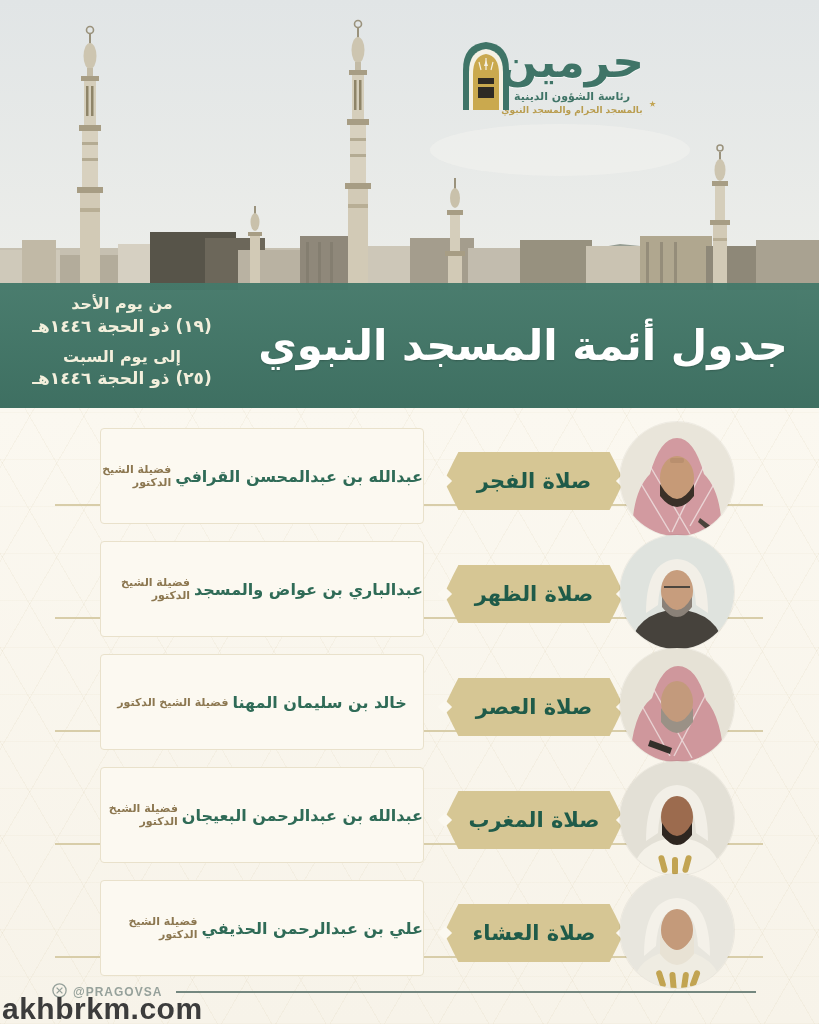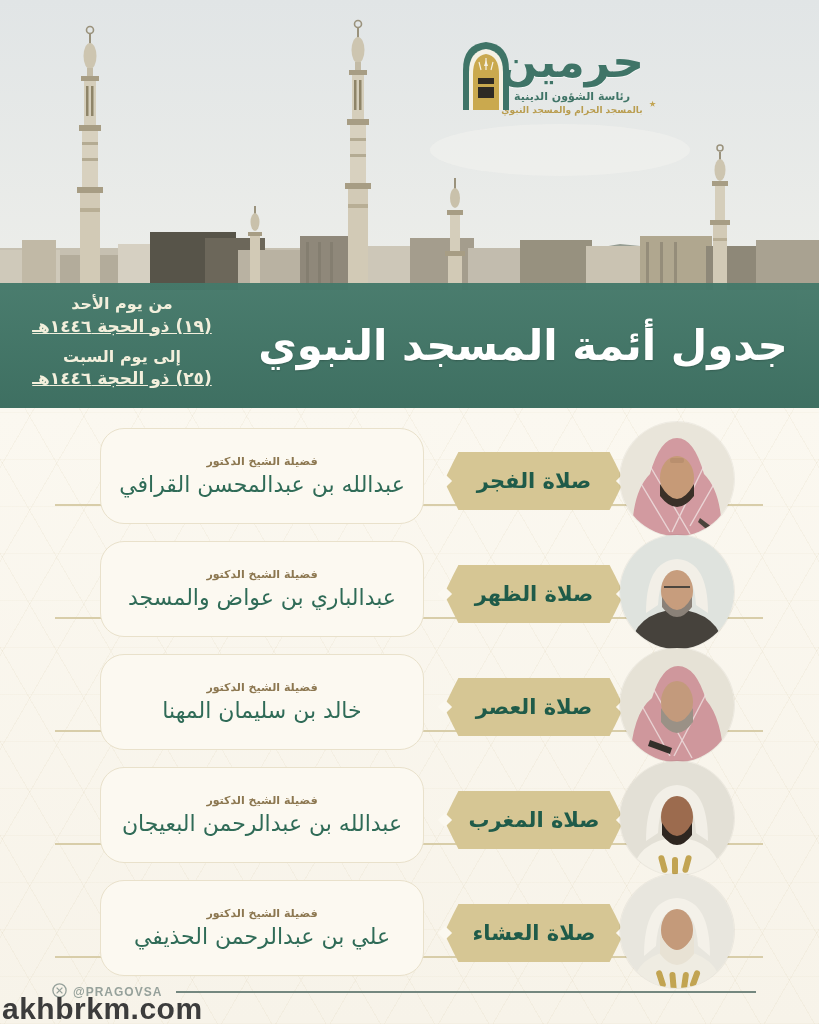--- a/index.html
+++ b/index.html
@@ -20,41 +20,41 @@
   .logo-l1{font-size:11px;font-weight:bold;color:#3f7467;}
   .logo-l2{font-size:9px;font-weight:bold;color:#b99d4f;}
   .emblem{color:#c2a452;font-size:14px;line-height:1;}
   
   .band{position:absolute;left:0;top:283px;width:819px;height:125px;
         background:linear-gradient(180deg,rgba(69,121,106,.97),rgba(60,110,96,.99));
         box-shadow:0 2px 0 rgba(255,255,255,.8);}
   .dates{position:absolute;left:22px;top:10px;width:200px;direction:rtl;
          text-align:center;color:#f3efdc;}
   .dates .d1{font-size:16px;font-weight:bold;line-height:1.35;}
-  .dates .d2{font-size:17px;font-weight:bold;line-height:1.3;margin-bottom:9px;text-decoration:underline;}
+  .dates .d2{font-size:17px;font-weight:bold;line-height:1.3;margin-bottom:9px;}
   .band-title{position:absolute;left:235px;right:8px;top:0;height:125px;
               display:flex;align-items:center;justify-content:center;}
   .band-title span{font-size:42px;font-weight:bold;color:#ffffff;white-space:nowrap;
                    direction:rtl;text-shadow:0 1px 2px rgba(0,0,0,.18);}
   
   .content-bg{position:absolute;left:0;top:408px;width:819px;height:616px;
       background:
         repeating-linear-gradient(60deg,rgba(190,170,120,.08) 0 1px,transparent 1px 47px),
         repeating-linear-gradient(-60deg,rgba(190,170,120,.08) 0 1px,transparent 1px 47px),
         repeating-linear-gradient(0deg,rgba(190,170,120,.05) 0 1px,transparent 1px 47px),
         linear-gradient(#fbf8f0,#f7f3e9);}
   .row{position:absolute;left:0;width:819px;height:118px;}
   .row-line{position:absolute;left:55px;right:56px;top:82px;height:2px;
             background:#d8cda9;}
   .name-card{position:absolute;left:100px;top:6px;width:322px;height:94px;
-             background:#fcf9f1;border:1px solid #e9e1cb;border-radius:24px;
-             display:flex;flex-direction:column;align-items:center;justify-content:center;
+             background:#fcf9f1;border:1px solid #e9e1cb;border-radius:4px;
+             display:flex;flex-direction:row;align-items:center;justify-content:center;
              gap:4px;}
   .honorific{font-size:11px;font-weight:bold;color:#8c7750;direction:rtl;}
-  .imam-name{font-size:22px;font-weight:normal;color:#2f6b57;direction:rtl;
+  .imam-name{font-size:16px;font-weight:bold;color:#2f6b57;direction:rtl;
              white-space:nowrap;}
   .badge{position:absolute;left:444px;top:30px;width:180px;height:58px;}
   .badge-shape{position:absolute;inset:0;background:#d6c694;
      clip-path:polygon(8% 0%,92% 0%,95% 18%,100% 50%,95% 82%,92% 100%,8% 100%,5% 82%,0% 50%,5% 18%);}
   .badge-notch{position:absolute;top:50%;width:10px;height:10px;background:#fbf8f0;
                transform:translateY(-50%) rotate(45deg);}
   .badge-notch.l{left:-4px;} .badge-notch.r{right:-4px;}
   .badge-text{position:absolute;inset:0;display:flex;align-items:center;justify-content:center;
               font-size:21px;font-weight:bold;color:#1f5b49;direction:rtl;}
   .avatar{position:absolute;left:620px;top:0px;width:114px;height:114px;border-radius:50%;

